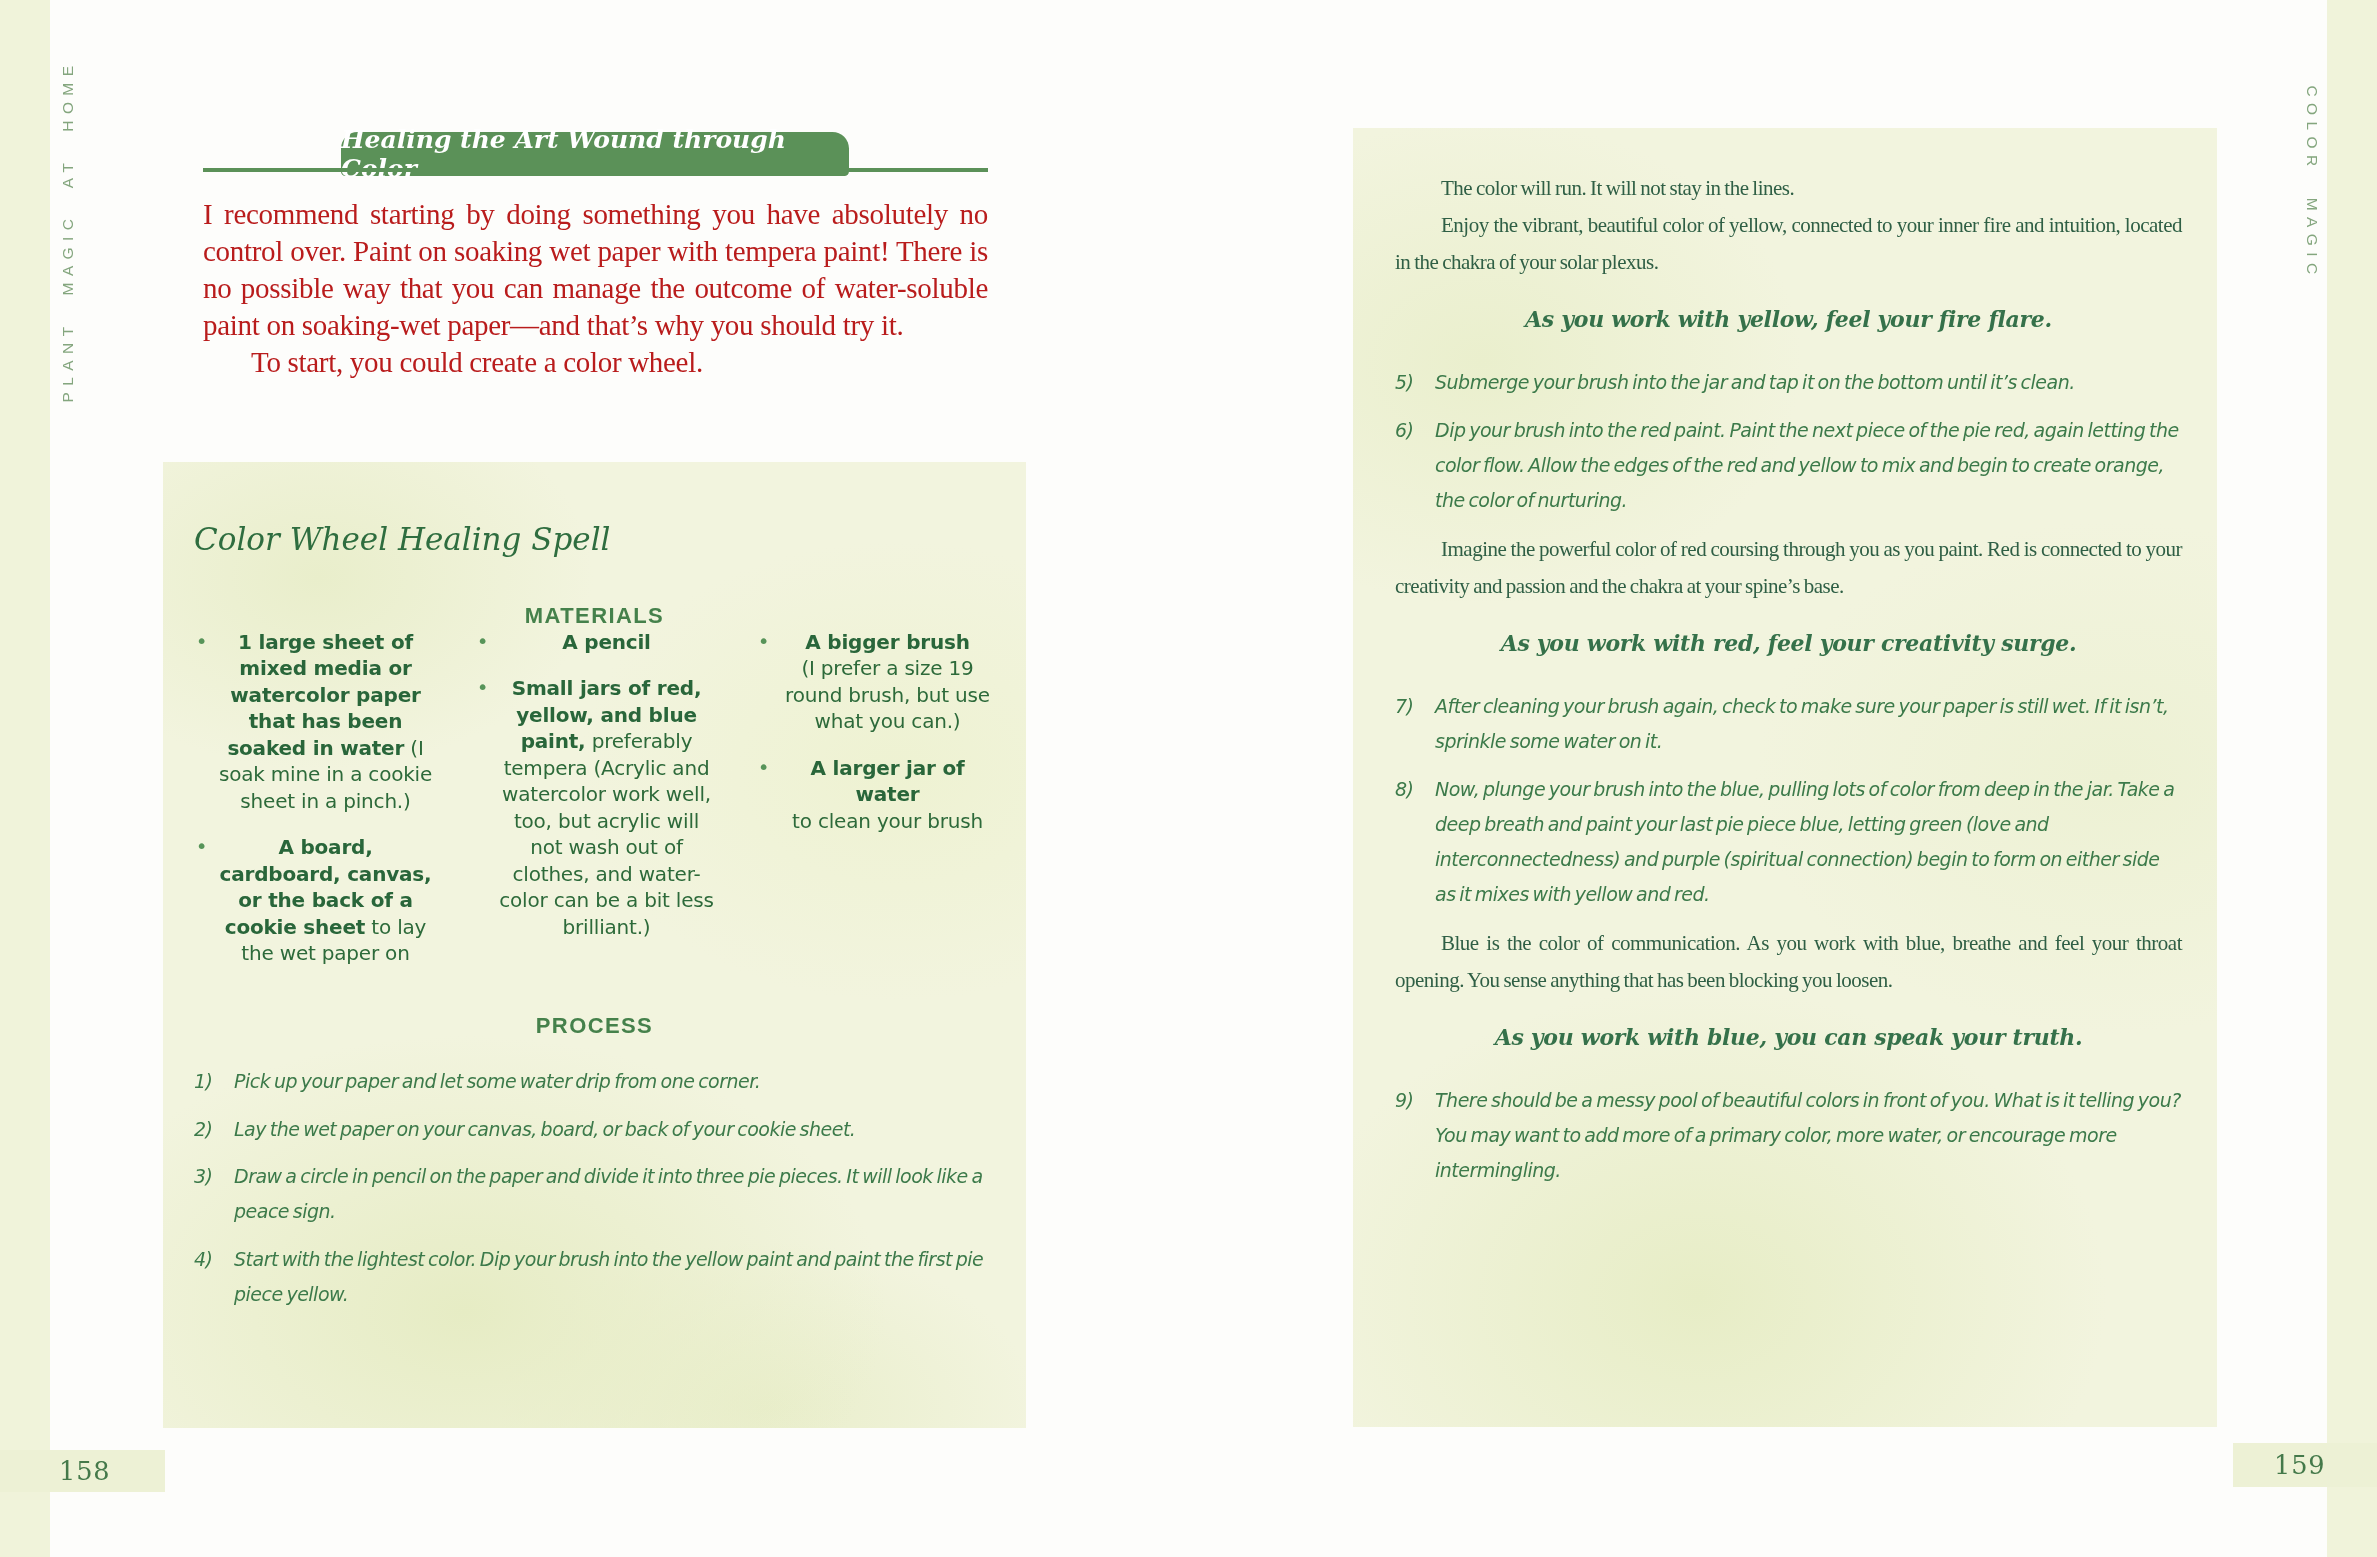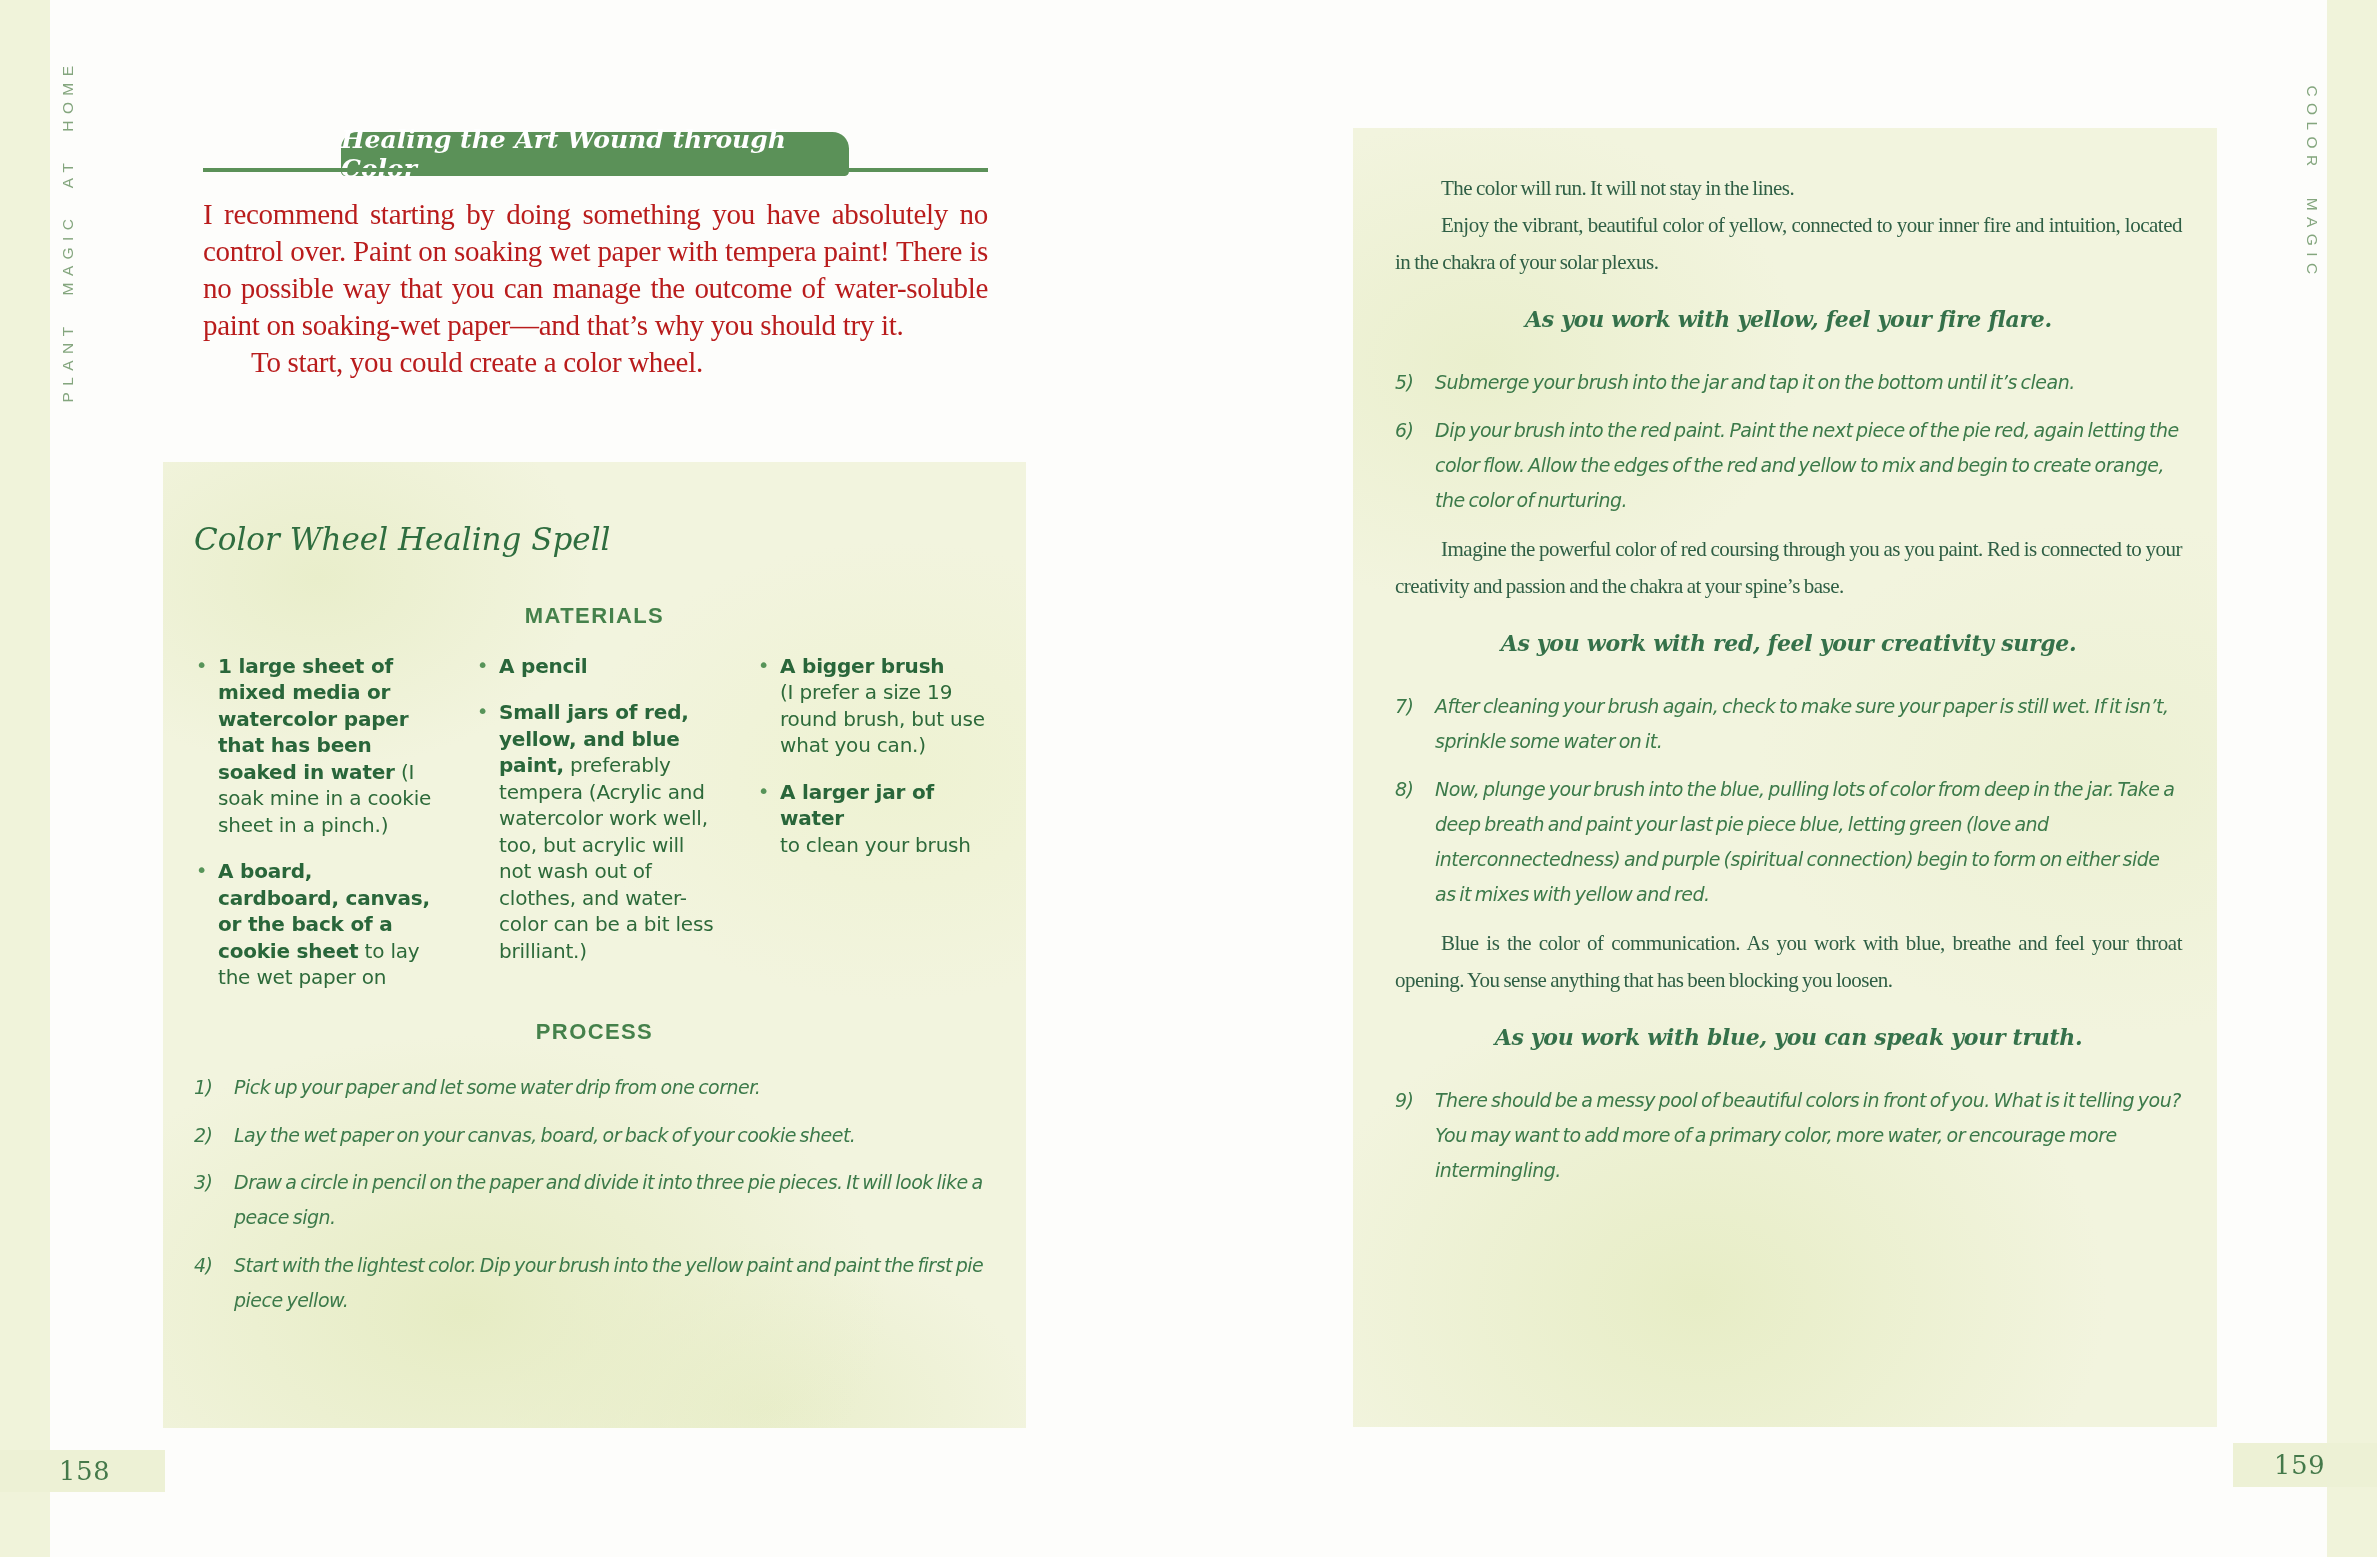--- a/index.html
+++ b/index.html
@@ -54,22 +54,22 @@
   .spell-title{
     margin:57px 0 0 0;
     font-family:"DejaVu Serif",serif;font-style:italic;font-weight:normal;
     font-size:31px;line-height:40px;color:#2e6d3f;
   }
   .sub-heading{
     margin:0;text-align:center;font-family:Liberation Sans, sans-serif;
     font-weight:bold;font-size:22px;line-height:25.6px;letter-spacing:1.4px;color:#45814b;
   }
   #materials-heading{margin-top:44px;}
-  #process-heading{margin-top:28px;}
-  .materials-cols{display:flex;gap:42px;margin-top:24px;}
+  #process-heading{margin-top:46px;}
+  .materials-cols{display:flex;gap:42px;text-align:center;}
   .materials-col{flex:1;display:flex;flex-direction:column;gap:20px;}
   .material-item{
     position:relative;padding-left:24px;
     font-family:"DejaVu Sans",sans-serif;font-size:20px;line-height:26.5px;
     letter-spacing:-0.2px;color:#2d6a3a;
   }
   .material-item::before{content:"\2022";position:absolute;left:1.8px;top:-0.9px;color:#579459;}
   .material-item b{font-weight:bold;color:#29663a;}
 
   

